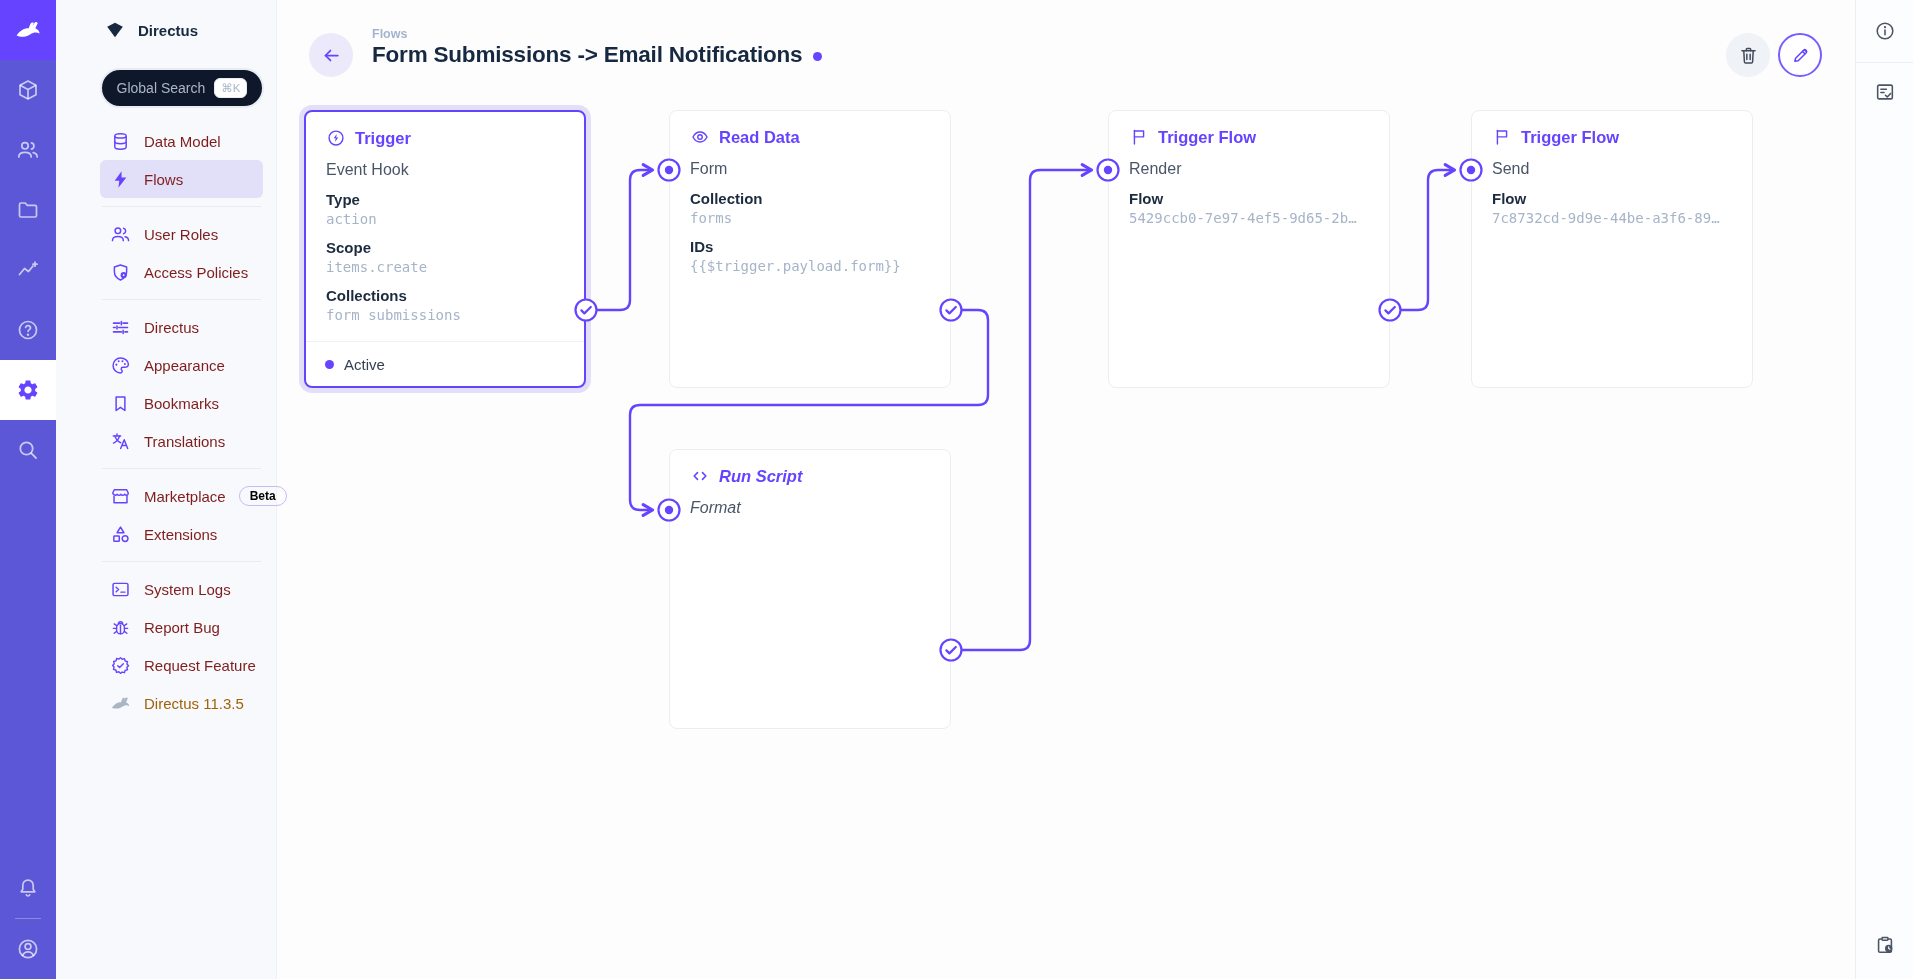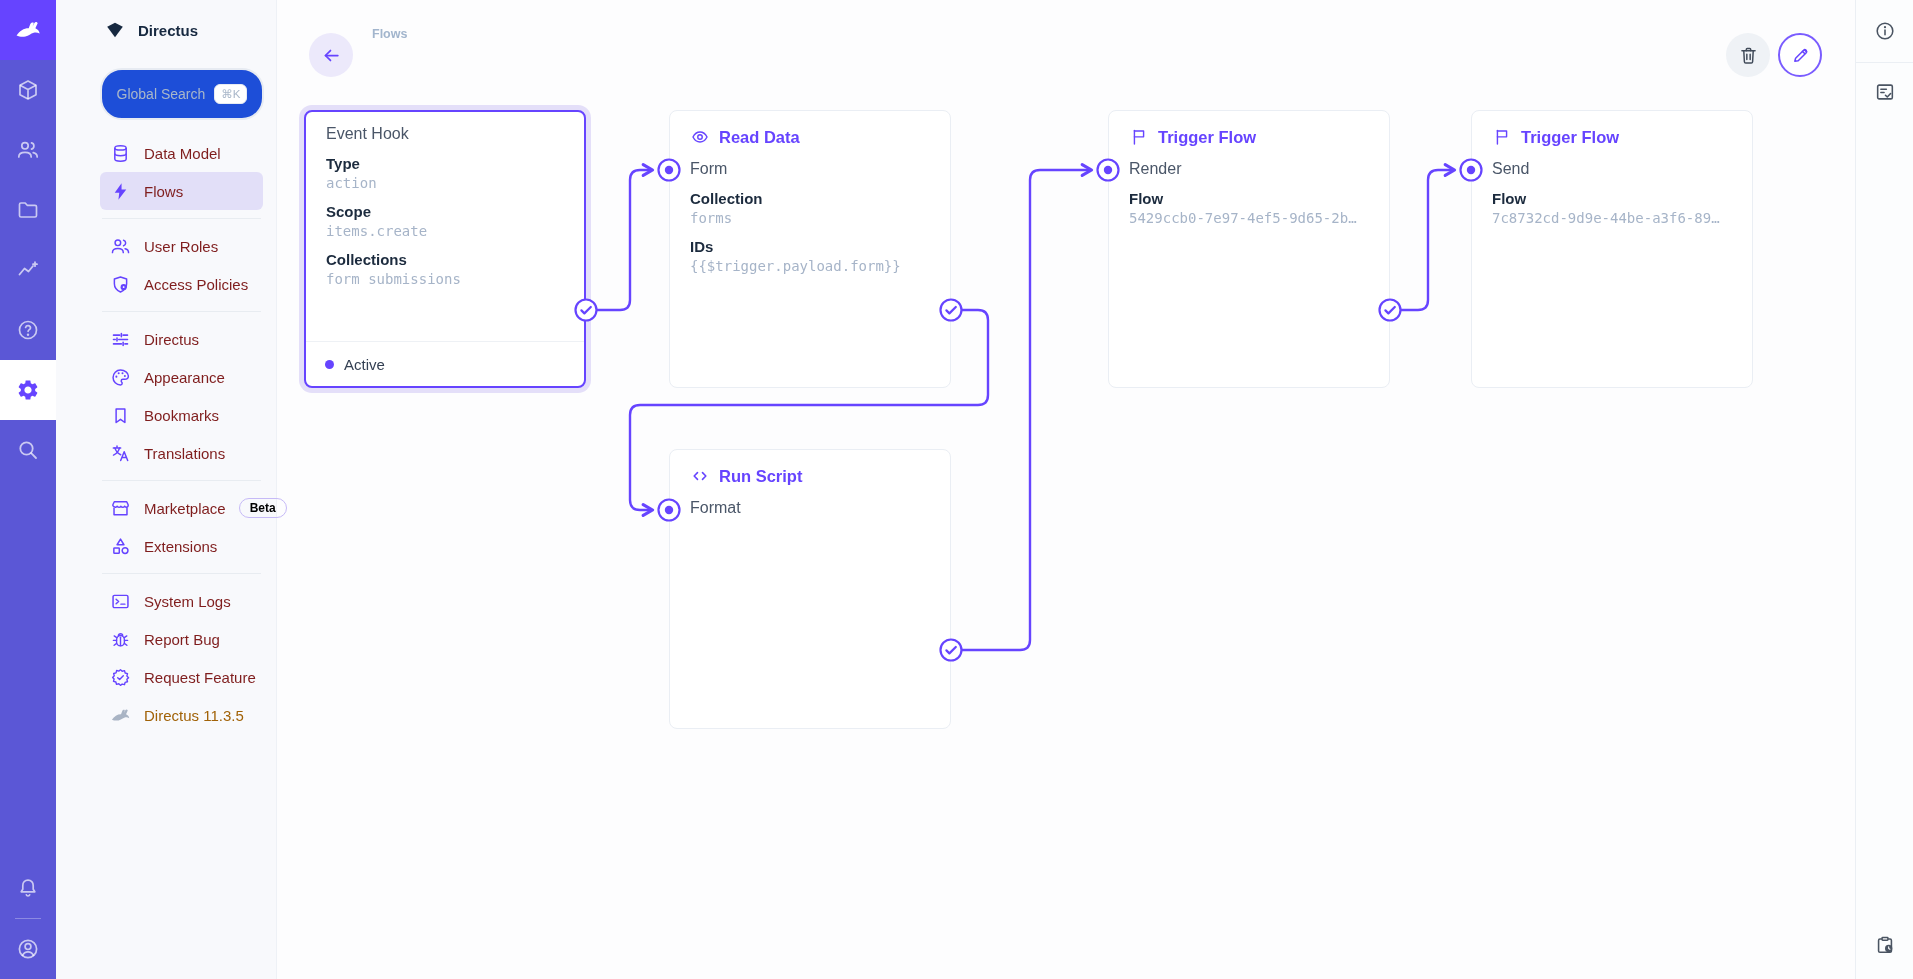--- a/index.html
+++ b/index.html
@@ -15,21 +15,21 @@
   .rail-bottom { position:absolute; bottom:6px; left:0; width:56px; display:flex; flex-direction:column; align-items:center; }
   .rail-div { width:26px; height:1px; background:rgba(255,255,255,0.3); margin:6px 0; }
   .rail svg { width:24px; height:24px; }
   .rail-logo svg { width:28px; height:28px; }
 
   
   .sidebar { position:absolute; left:56px; top:0; width:221px; height:100%; background:#F8F9FC; border-right:1px solid #EEF1F6; z-index:9;padding-left:32px; }
   .project-row { height:60px; display:flex; align-items:center; gap:12px; padding:0 16px; }
   .project-row svg { width:22px; height:22px; color:#172940; }
   .project-name { font-size:15px; font-weight:700; color:#172940; }
-  .searchbox { margin:8px 12px 14px; height:52px; border:2px solid #E7EBF2; background:#1d4ed8; border-radius:22px;
+  .searchbox { margin:8px 12px 14px; height:40px; border:2px solid #E7EBF2; background:#0f172a; border-radius:22px;
     display:flex; align-items:center; justify-content:center; gap:9px; cursor:pointer; }
   .searchbox .ph { font-size:14px; color:#A9B7C9; }
   .searchbox kbd { font-family:inherit; font-size:11.5px; color:#A9B7C9; border:1.5px solid #E7EBF2; border-radius:6px; padding:2px 6px; background:#FFF; }
   .nav { padding:0 13px 0 12px; }
   .nav-item { height:38px; display:flex; align-items:center; gap:13px; padding:0 10px; border-radius:6px; cursor:pointer; }
   .nav-item svg { width:21px; height:21px; color:#6644FF; flex:none; }
   .nav-item .lbl { font-size:15px; font-weight:500; color:#7f1d1d; white-space:nowrap; }
   .nav-item.active { background:#E2DFF8; }
   .nav-item.muted svg { color:#A9B4C4; }
   .nav-item.muted .lbl { color:#a16207; }
@@ -388,32 +388,42 @@
     </div>
   </aside>
 
   <main class="canvas">
     <div class="back-btn">
         <svg>
           <use href="#i-arrow-left"></use>
         </svg>
       </div>
     <div class="crumb">Flows</div>
+    <div class="title-row">
+      <h1 class="page-title">Form Submissions -&gt; Email Notifications</h1>
+      <span class="title-dot"></span>
+    </div>
     <div class="hdr-btn trash-btn">
         <svg>
           <use href="#i-trash"></use>
         </svg>
       </div>
     <div class="hdr-btn edit-btn">
         <svg>
           <use href="#i-pencil"></use>
         </svg>
       </div>
 
     <section class="panel trigger" style="left:27px; top:110px;">
+      <div class="p-head">
+        <svg>
+            <use href="#i-trigger"></use>
+          </svg>
+        <span>Trigger</span>
+      </div>
       <div class="p-name">Event Hook</div>
       <div class="p-label">Type</div>
       <div class="p-value">action</div>
       <div class="p-label">Scope</div>
       <div class="p-value">items.create</div>
       <div class="p-label">Collections</div>
       <div class="p-value">form_submissions</div>
       <div class="p-footer">
         <span class="dot"></span>
         <span>Active</span>
@@ -451,21 +461,21 @@
         <svg>
             <use href="#i-flag"></use>
           </svg>
         <span>Trigger Flow</span>
       </div>
       <div class="p-name">Send</div>
       <div class="p-label">Flow</div>
       <div class="p-value">7c8732cd-9d9e-44be-a3f6-89…</div>
     </section>
 
-    <section class="panel" style="left:392px; top:449px; height:280px;">
+    <section class="panel" style="left:392px; top:449px; height:280px;font-style:italic;">
       <div class="p-head">
         <svg>
             <use href="#i-code"></use>
           </svg>
         <span>Run Script</span>
       </div>
       <div class="p-name">Format</div>
     </section>
 
     <svg class="wires" width="1578" height="979" viewBox="0 0 1578 979">

